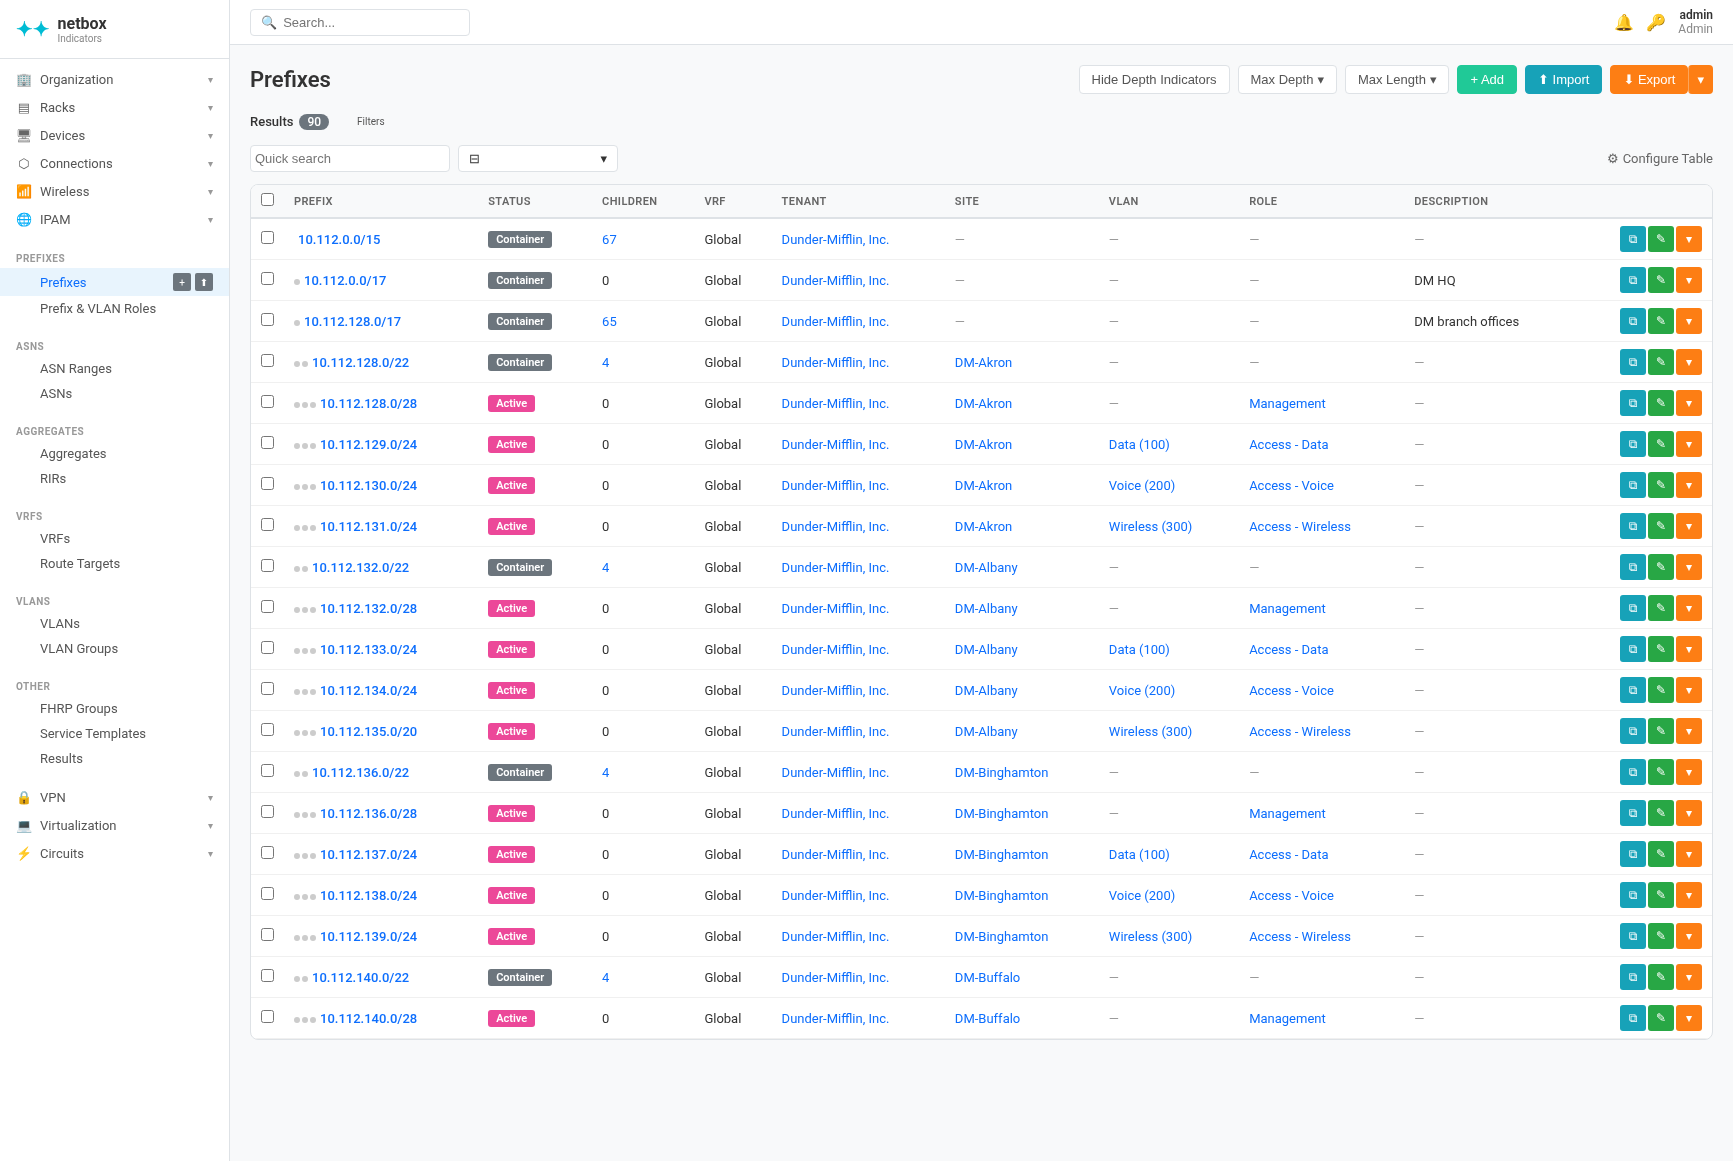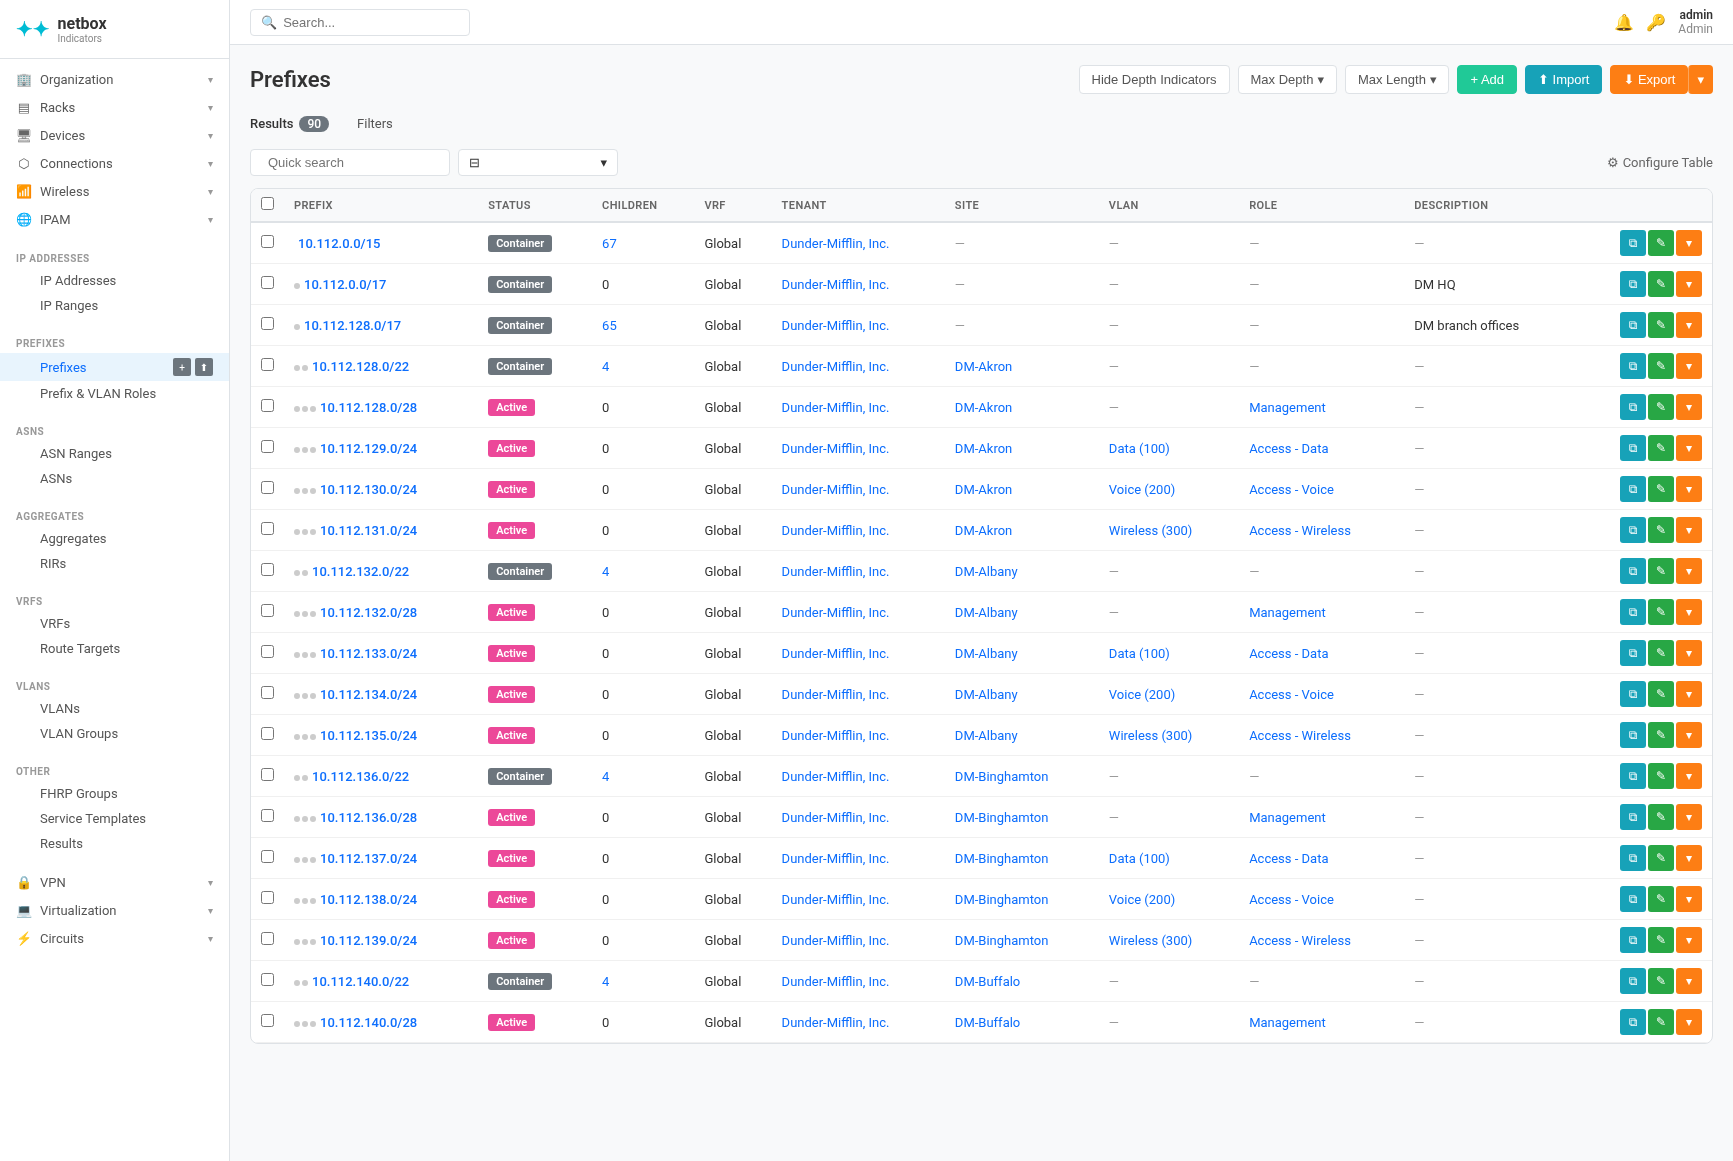--- a/index.html
+++ b/index.html
@@ -45,24 +45,24 @@
     .btn { display: inline-flex; align-items: center; gap: 4px; padding: 6px 12px; border-radius: 4px; font-size: 13px; cursor: pointer; border: 1px solid transparent; font-weight: 500; }
     .btn-outline { border-color: #dee2e6; background: #fff; color: #555; }
     .btn-teal { background: #20c997; color: white; border-color: #20c997; }
     .btn-cyan { background: #17a2b8; color: white; border-color: #17a2b8; }
     .btn-orange { background: #fd7e14; color: white; border-color: #fd7e14; }
     .btn-split-right { padding: 6px 8px; border-left: 1px solid rgba(255,255,255,0.3); }
 
     .results-bar { display: flex; align-items: center; gap: 16px; margin-bottom: 12px; }
     .results-badge { display: flex; align-items: center; gap: 6px; font-size: 13px; font-weight: 500; }
     .badge-count { background: #6c757d; color: white; border-radius: 10px; padding: 1px 8px; font-size: 12px; }
-    .filter-tab { padding: 6px 12px; font-size: 13px; color: #555; cursor: pointer; border-radius: 4px; }
+    .filter-tab { padding: 6px 12px; font-size: 10px; color: #555; cursor: pointer; border-radius: 4px; }
 
     .filter-bar { display: flex; align-items: center; gap: 8px; margin-bottom: 12px; }
-    .quick-search { display: flex; align-items: flex-end; gap: 6px; border: 1px solid #dee2e6; border-radius: 4px; padding: 5px 17px; width: 200px; background: #fff; }
+    .quick-search { display: flex; align-items: flex-end; gap: 6px; border: 1px solid #dee2e6; border-radius: 4px; padding: 5px 4px; width: 200px; background: #fff; }
     .quick-search-input { border: none; outline: none; font-size: 13px; color: #555; width: 100%; background: transparent; }
     .filter-dropdown { display: flex; align-items: center; gap: 6px; border: 1px solid #dee2e6; border-radius: 4px; padding: 5px 10px; background: #fff; cursor: pointer; width: 160px; justify-content: space-between; }
     .configure-table { margin-left: auto; display: flex; align-items: center; gap: 4px; color: #666; cursor: pointer; font-size: 13px; }
     .gear-icon { color: #666; }
 
     
     .table-container { background: #fff; border: 1px solid #dee2e6; border-radius: 8px; overflow: hidden; }
     table { width: 100%; border-collapse: collapse; font-size: 13px; }
     thead th { background: #f8f9fa; padding: 8px 10px; text-align: left; font-size: 11px; font-weight: 600; color: #666; text-transform: uppercase; letter-spacing: 0.4px; border-bottom: 2px solid #dee2e6; white-space: nowrap; }
     tbody tr { border-bottom: 1px solid #f0f0f0; }
@@ -138,29 +138,20 @@
     </div>
     <div class="nav-item">
       <div class="nav-item-left">
         <span class="nav-icon">🌐</span>
         <span>IPAM</span>
       </div>
       <span class="nav-chevron">▾</span>
     </div>
   </div>
 
-  <div class="nav-section">
-    <div class="nav-section-label">IP ADDRESSES</div>
-    <div class="nav-sub-item">
-      <span>IP Addresses</span>
-    </div>
-    <div class="nav-sub-item">
-      <span>IP Ranges</span>
-    </div>
-  </div>
 
   <div class="nav-section">
     <div class="nav-section-label">PREFIXES</div>
     <div class="nav-sub-item active">
       <span>Prefixes</span>
       <div class="nav-sub-actions">
         <div class="nav-sub-action">+</div>
         <div class="nav-sub-action">⬆</div>
       </div>
     </div>
@@ -592,21 +583,21 @@
     <button class="action-btn action-del" title="Delete">▾</button>
   </div>
               </td>
             </tr>
             <tr>
               <td><input type="checkbox" style=""></td>
               <td><span class="depth-dots">
                   <span class="depth-dot"></span>
                   <span class="depth-dot"></span>
                   <span class="depth-dot"></span>
-                </span><a class="prefix-link" href="#">10.112.135.0/24</a></td>
+                </span><a class="prefix-link" href="#">10.112.135.0/20</a></td>
               <td><span class="status-badge status-active">Active</span></td>
               <td>0</td>
               <td>Global</td>
               <td><a class="tenant-link" href="#">Dunder-Mifflin, Inc.</a></td>
               <td><a class="site-link" href="#">DM-Albany</a></td>
               <td><a class="vlan-link" href="#">Wireless (300)</a></td>
               <td><a class="role-link" href="#">Access - Wireless</a></td>
               <td><span class="em-dash">—</span></td>
               <td>
                 <div class="row-actions">

